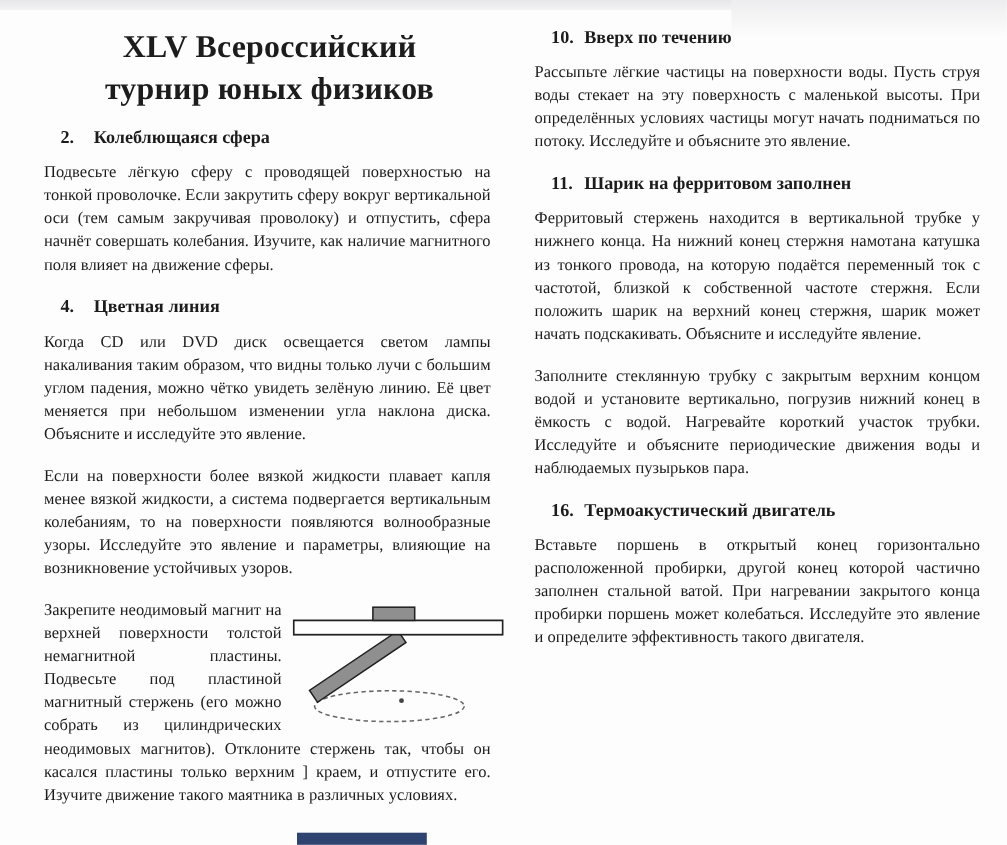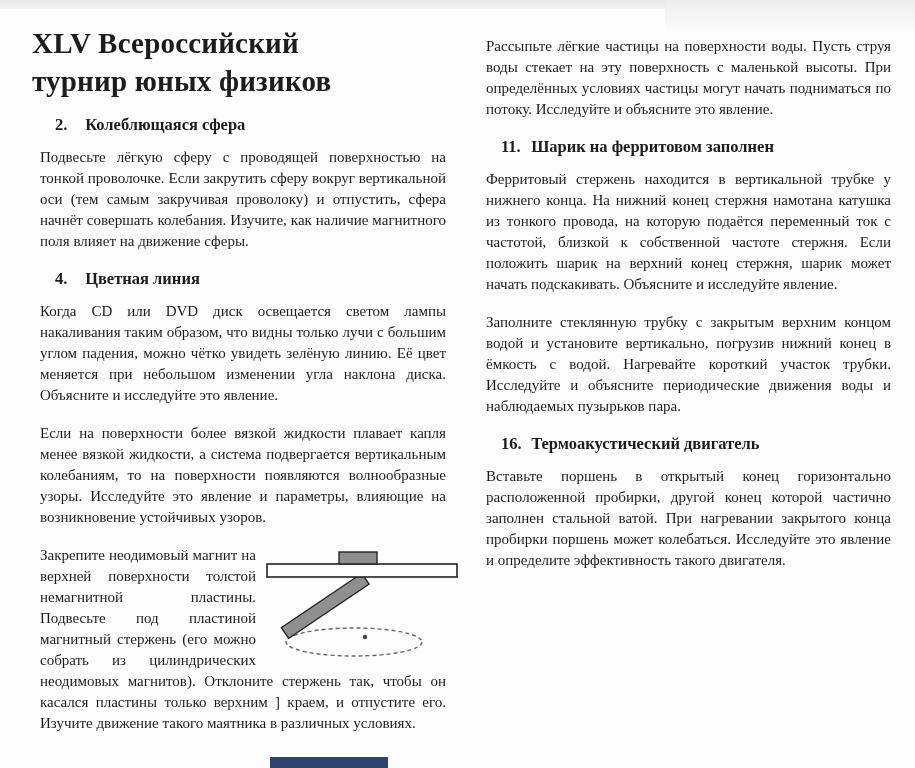--- a/index.html
+++ b/index.html
@@ -22,21 +22,21 @@
     position:relative;width:915px;height:768px;
     box-sizing:border-box;
     padding:14px 12px 0 28px;
   }
   .cols{display:flex;gap:16px;}
   .col{box-sizing:border-box;}
   .col.left{width:430px;}
   .col.right{width:429px;padding-top:10px;}
   .doc-title{
     font-size:29px;font-weight:bold;line-height:1.32;
-    margin:10px 0 14px 4px;letter-spacing:.2px;
+    margin:10px 0 14px 4px;letter-spacing:.2px;text-align:center;
   }
   .sec{margin-bottom:17px;}
   .sec h2{
     font-size:16.5px;font-weight:bold;
     margin:0 0 3px 0;padding-left:27px;
   }
   .sec h2 .num{display:inline-block;min-width:26px;}
   .sec p{
     margin:12px;font-size:15px;line-height:21px;
     text-align:justify;
@@ -96,20 +96,24 @@
           </svg>
         </div>
         <p>Закрепите неодимовый магнит на верхней поверхности толстой немагнитной пластины. Подвесьте под пластиной магнитный стержень (его можно собрать из цилиндрических неодимовых магнитов). Отклоните стержень так, чтобы он касался пластины только верхним ] краем, и отпустите его. Изучите движение такого маятника в различных условиях.</p>
       </div>
 
     </div>
 
     <div class="col right">
 
       <div class="sec">
+        <h2>
+          <span class="num">10.</span>
+          <span class="ttl">Вверх по течению</span>
+        </h2>
         <p>Рассыпьте лёгкие частицы на поверхности воды. Пусть струя воды стекает на эту поверхность с маленькой высоты. При определённых условиях частицы могут начать подниматься по потоку. Исследуйте и объясните это явление.</p>
       </div>
 
       <div class="sec">
         <h2>
           <span class="num">11.</span>
           <span class="ttl">Шарик на ферритовом заполнен</span>
         </h2>
         <p>Ферритовый стержень находится в вертикальной трубке у нижнего конца. На нижний конец стержня намотана катушка из тонкого провода, на которую подаётся переменный ток с частотой, близкой к собственной частоте стержня. Если положить шарик на верхний конец стержня, шарик может начать подскакивать. Объясните и исследуйте явление.</p>
       </div>

